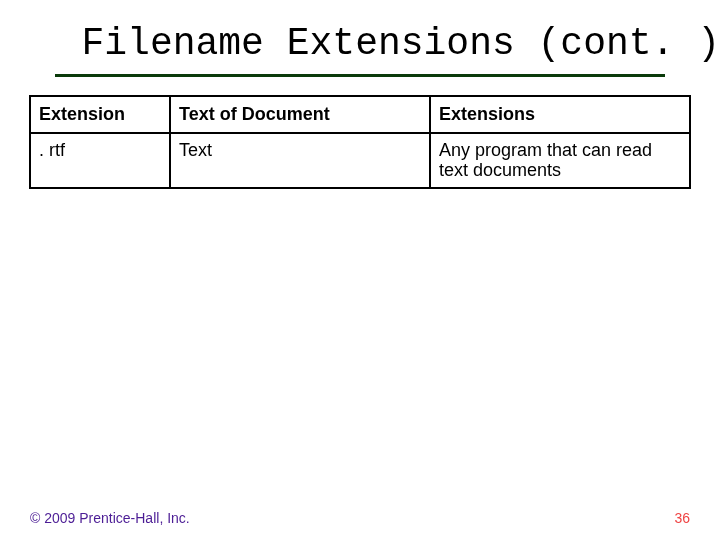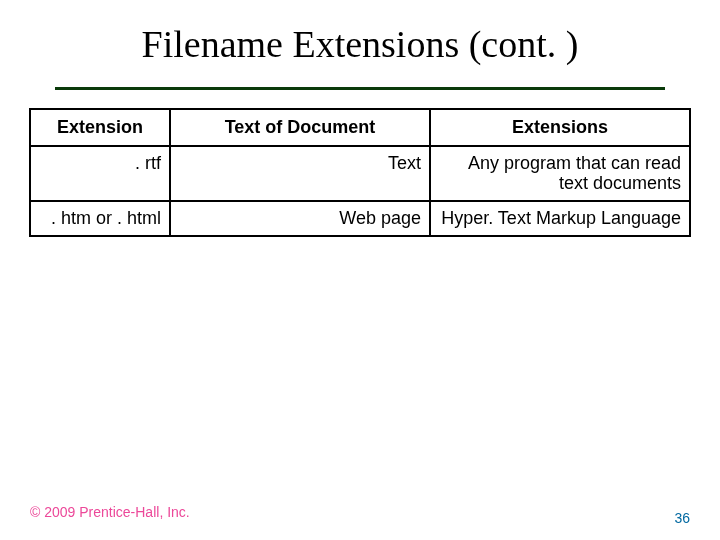--- a/index.html
+++ b/index.html
@@ -12,26 +12,26 @@
     position: relative;
     overflow: hidden;
   }
   .slide {
     width: 720px;
     height: 540px;
     position: relative;
     box-sizing: border-box;
   }
   .title {
-    text-align: center;
-    font-family: Liberation Serif, serif;
+    text-align: right;
+    font-family: Liberation Mono, monospace;
     font-size: 38px;
     color: #000;
     padding-top: 22px;
-    padding-bottom: 21px;
+    padding-bottom: 9px;
   }
   .underline {
     width: 610px;
     height: 3px;
     background: #0a3a0a;
     margin: 0 auto 18px auto;
   }
   .tbl {
     border-collapse: collapse;
     width: 660px;
@@ -40,41 +40,40 @@
   }
   .tbl col.c0 { width: 140px; }
   .tbl col.c1 { width: 260px; }
   .tbl col.c2 { width: 260px; }
   .tbl th, .tbl td {
     border: 2px solid #000;
     padding: 6px 8px;
     font-size: 18px;
     line-height: 1.15;
     vertical-align: top;
-    text-align: right;
+    text-align: left;
   }
   .tbl th {
     font-weight: bold;
-    text-align: center;
     padding-top: 7px;
     padding-bottom: 7px;
   }
   .footer {
     position: absolute;
     left: 30px;
-    bottom: 20px;
+    bottom: 14px;
     font-size: 14px;
-    color: #ec4899;
+    color: #4c1d95;
   }
   .pagenum {
     position: absolute;
     right: 30px;
     bottom: 14px;
     font-size: 14px;
-    color: #0369a1;
+    color: #ef4444;
   }
 </style>
 </head>
 <body>
 
 <div class="slide">
 
   <div class="title">Filename Extensions (cont. )</div>
   <div class="underline"></div>
 
@@ -90,24 +89,19 @@
         <th>Text of Document</th>
         <th>Extensions</th>
       </tr>
     </thead>
     <tbody>
       <tr>
         <td>. rtf</td>
         <td>Text</td>
         <td>Any program that can read text documents</td>
       </tr>
-      <tr>
-        <td>. htm or . html</td>
-        <td>Web page</td>
-        <td>Hyper. Text Markup Language</td>
-      </tr>
     </tbody>
   </table>
 
   <div class="footer">© 2009 Prentice-Hall, Inc.</div>
   <div class="pagenum">36</div>
 
 </div>
 
 </body></html>

